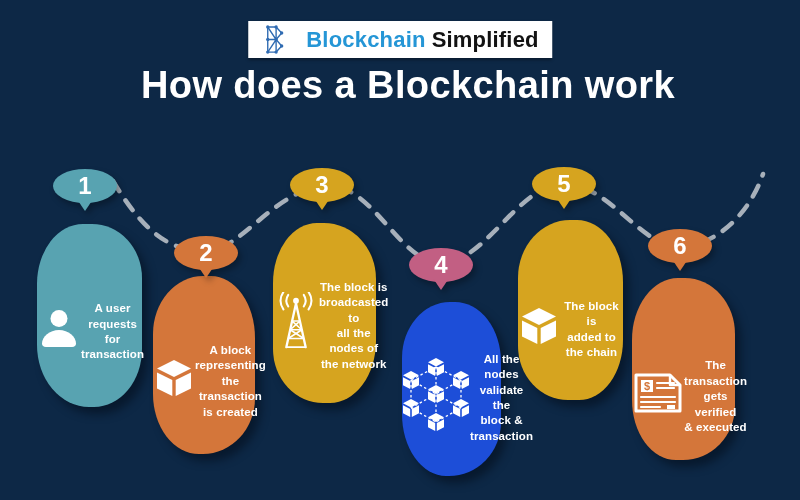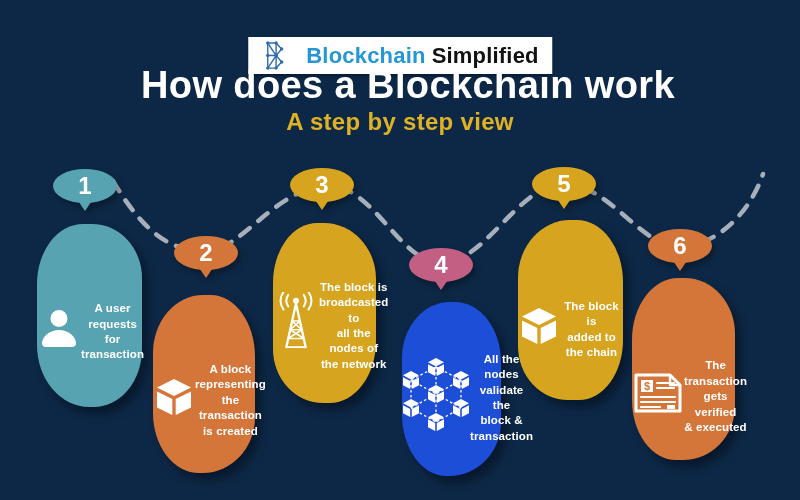--- a/index.html
+++ b/index.html
@@ -1,20 +1,20 @@
 <!DOCTYPE html>
 <html><head>
 <meta charset="utf-8">
 <style>
   html,body{margin:0;padding:0;}
   body{font-family:"Liberation Sans",sans-serif;background:#0d2846;}
   .stage{position:relative;width:800px;height:500px;background:#0d2846;overflow:hidden;}
 
   
-  .logo-box{position:absolute;left:50%;top:37px;transform:translateX(-50%);
+  .logo-box{position:absolute;left:50%;top:21px;transform:translateX(-50%);
     height:37px;background:#ffffff;display:flex;align-items:center;gap:19px;
     padding:0 13px;box-shadow:0 2px 3px rgba(0,0,0,.35);}
   .logo-text{font-size:22px;font-weight:bold;letter-spacing:.2px;white-space:nowrap;}
   .logo-blue{margin-right:6px;}
   .title{position:absolute;left:0;top:64px;width:100%;text-align:center;
     font-size:38px;font-weight:bold;letter-spacing:.4px;margin-left:8px;}
   .subtitle{position:absolute;left:0;top:108px;width:100%;text-align:center;
     font-size:24px;font-weight:bold;letter-spacing:.3px;}
 
   
@@ -33,21 +33,21 @@
 
   
   .card{position:absolute;z-index:2;box-sizing:border-box;display:flex;
     flex-direction:row;align-items:center;color:#fff;text-align:center;
     box-shadow:6px 7px 9px rgba(3,12,26,.55);}
   .card .icon{display:block;line-height:0;}
   .card-text{font-size:11.5px;font-weight:bold;line-height:1.34;margin:8px 0 0;
     padding:0;width:100%;white-space:pre-line;letter-spacing:.1px;}
   .c1{left:37px; top:224px;width:105px;height:183px;padding-top:25px;
       border-radius:46px 50px 48px 52px/60px 54px 58px 62px;}
-  .c2{left:153px;top:295px;width:102px;height:178px;padding-top:25px;
+  .c2{left:153px;top:276px;width:102px;height:178px;padding-top:25px;
       border-radius:50px 44px 52px 46px/58px 62px 56px 60px;}
   .c3{left:273px;top:223px;width:103px;height:180px;padding-top:18px;
       border-radius:44px 52px 46px 50px/60px 56px 62px 54px;}
   .c4{left:402px;top:302px;width:99px; height:174px;padding-top:10px;
       border-radius:48px 46px 52px 44px/56px 60px 54px 62px;}
   .c5{left:518px;top:220px;width:105px;height:180px;padding-top:31px;
       border-radius:52px 46px 44px 50px/58px 62px 60px 54px;}
   .c6{left:632px;top:278px;width:103px;height:182px;padding-top:48px;
       border-radius:46px 50px 52px 44px/62px 56px 54px 60px;}
 </style>
@@ -80,21 +80,20 @@
             <circle cx="7" cy="15.5" r="1.8"></circle>
         </g>
       </svg>
     </span>
     <span class="logo-text">
       <span class="logo-blue" style="color: rgb(37, 150, 214);">Blockchain</span><span style="color: rgb(18, 18, 18);">Simplified</span>
     </span>
   </div>
 
   <div class="title" style="color: rgb(255, 255, 255);">How does a Blockchain work</div>
-  <div class="subtitle" style="color: rgb(223, 177, 37);">A step by step view</div>
 
   <div class="bubble b1" style="background: rgb(88, 163, 177);">
     <span class="num">1</span>
   </div>
   <div class="card c1" style="background: rgb(88, 163, 177);">
     <span class="icon">
       <svg width="44" height="40" viewBox="0 0 44 40">
         <circle cx="22" cy="10.5" r="8.5" fill="#fff"></circle>
         <path d="M22,22 C12.5,22 5,28.5 5,35.5 C5,37.5 6.5,39 8.8,39 L35.2,39
                  C37.5,39 39,37.5 39,35.5 C39,28.5 31.5,22 22,22 Z" fill="#fff"></path>

